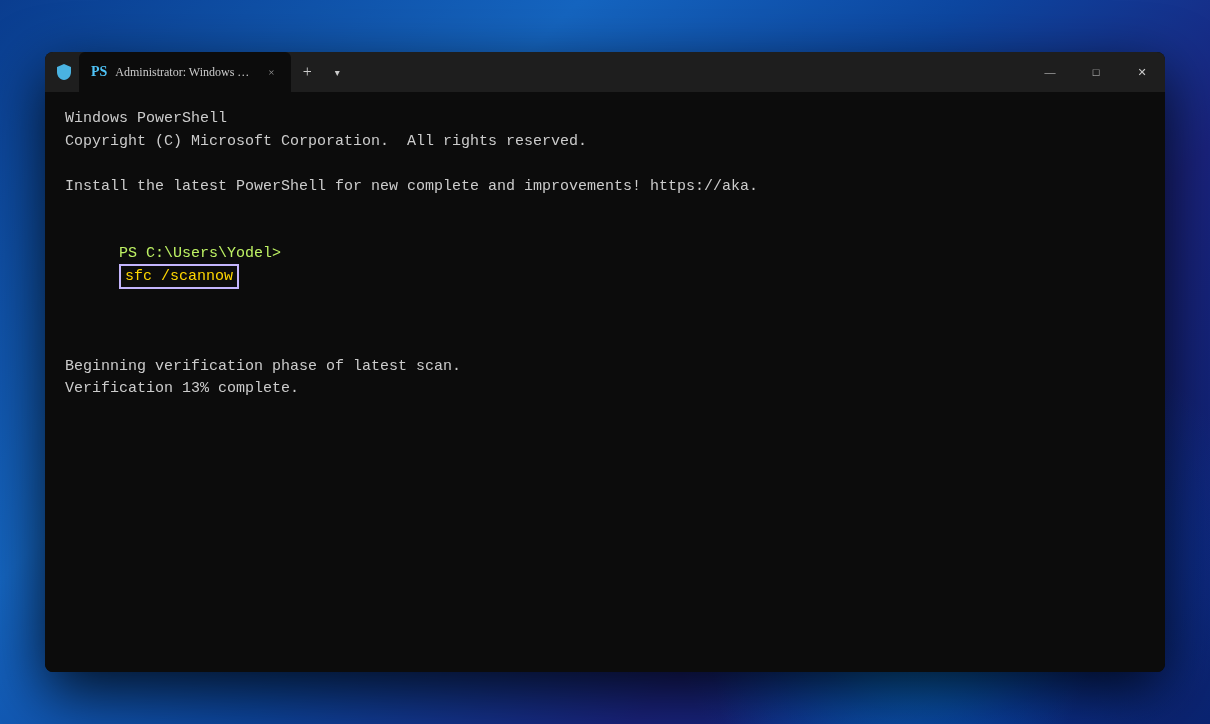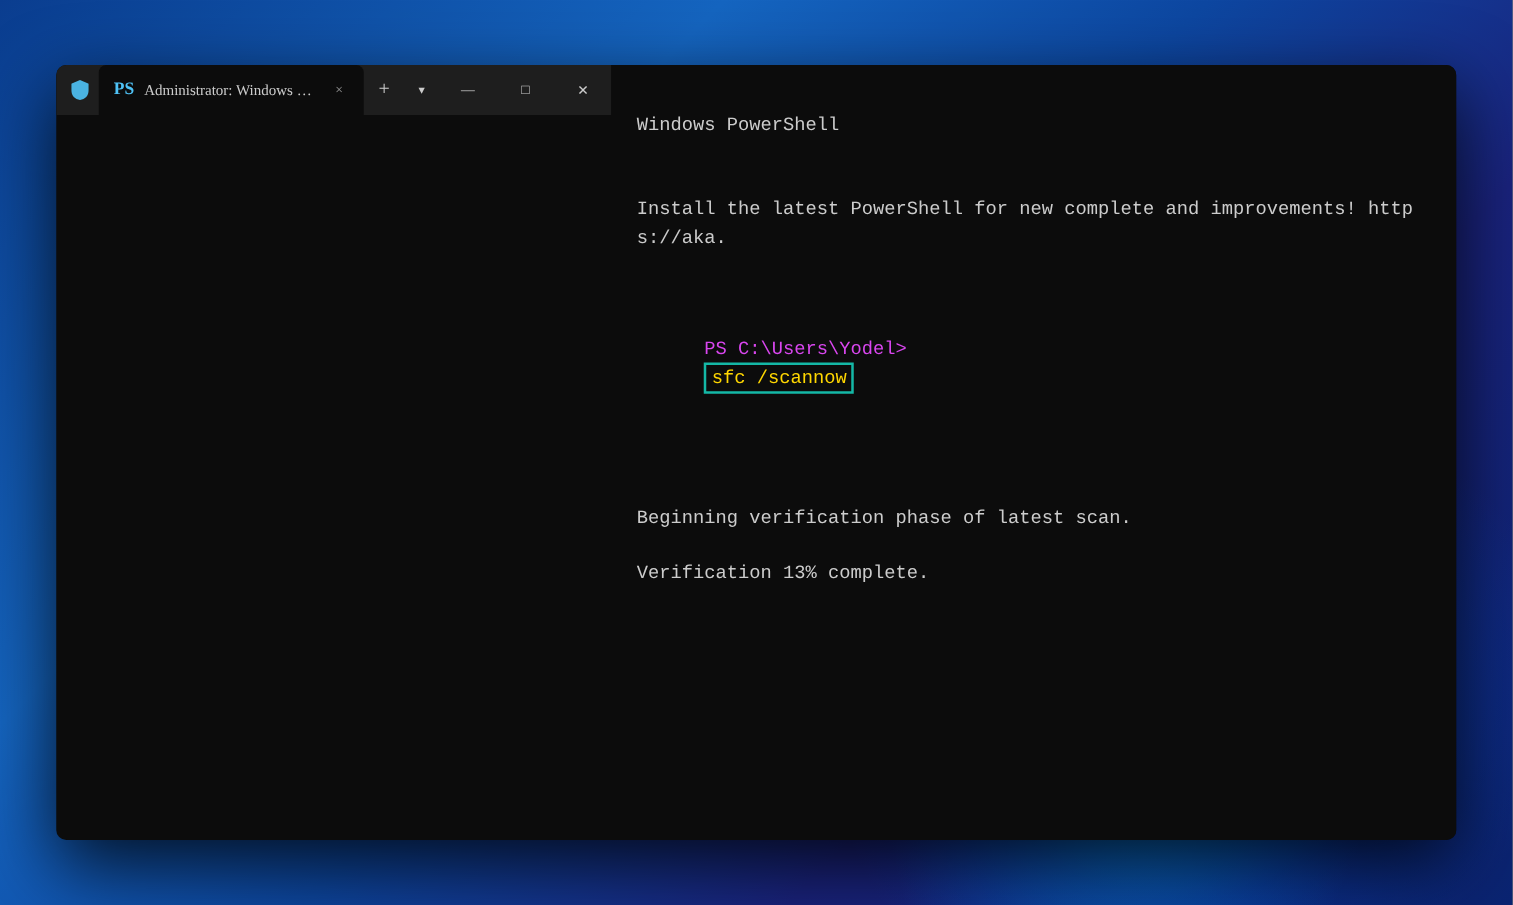--- a/index.html
+++ b/index.html
@@ -40,20 +40,21 @@
       transform: rotate(10deg);
     }
 
     .window {
       width: 1120px;
       height: 620px;
       background: #0c0c0c;
       border-radius: 8px;
       box-shadow: 0 20px 60px rgba(0,0,0,0.8);
       display: flex;
+      flex-direction: column;
       position: relative;
       z-index: 10;
       overflow: hidden;
     }
 
     .titlebar {
       height: 40px;
       background: #1e1e1e;
       display: flex;
       align-items: center;
@@ -160,37 +161,36 @@
       font-family: 'Courier New', Courier, monospace;
       font-size: 15px;
       color: #cccccc;
       overflow-y: auto;
       line-height: 1.5;
     }
 
     .line {
       white-space: pre-wrap;
       word-break: break-all;
-      margin-top: 22px;
     }
 
     .line-blank {
       height: 1.5em;
     }
 
     .sfc-command {
       color: #ffd700;
-      border: 2px solid #14b8a6;
+      border: 2px solid #c4b5fd;
       padding: 2px 4px;
       display: inline;
       text-align: center;
     }
 
     .prompt {
-      color: #d946ef;
+      color: #bef264;
     }
 
     
     .shield-svg {
       width: 14px;
       height: 16px;
     }
   </style>
 </head>
 <body>
@@ -220,20 +220,21 @@
     <div class="titlebar-controls">
       <div class="ctrl-btn">—</div>
       <div class="ctrl-btn">□</div>
       <div class="ctrl-btn close">✕</div>
     </div>
   </div>
 
   <div class="terminal-body">
 
     <div class="line">Windows PowerShell</div>
+    <div class="line">Copyright (C) Microsoft Corporation.  All rights reserved.</div>
     <div class="line-blank"></div>
     <div class="line">Install the latest PowerShell for new complete and improvements! https://aka.</div>
     <div class="line-blank"></div>
 
     <div class="line">
       <span class="prompt">PS C:\Users\Yodel&gt;</span>
       <span class="sfc-command">sfc /scannow</span>
     </div>
 
     <div class="line-blank"></div>

